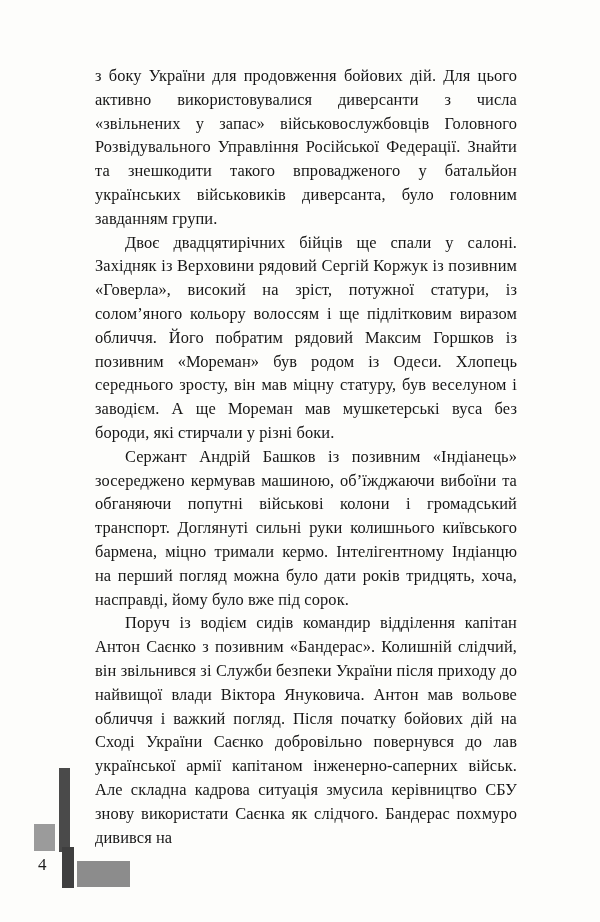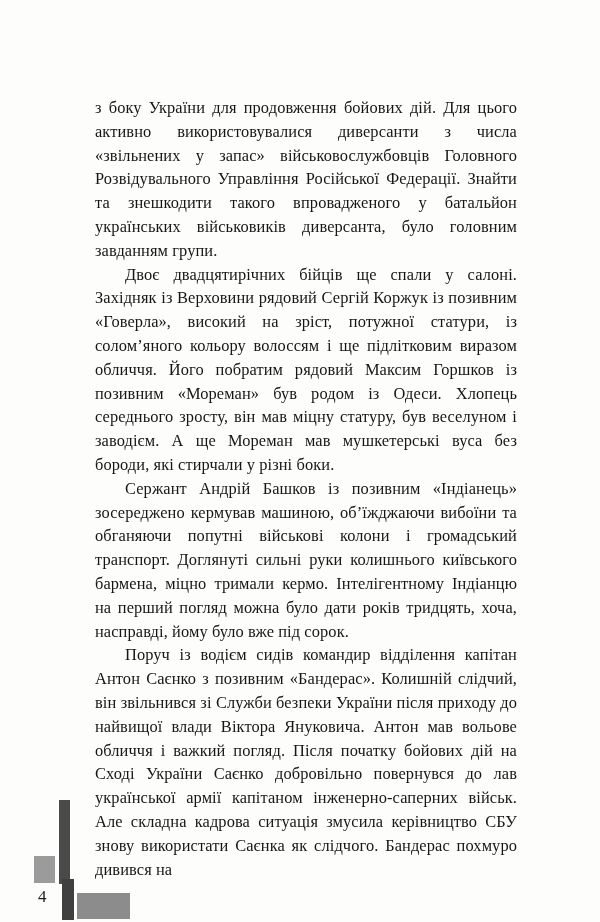--- a/index.html
+++ b/index.html
@@ -10,21 +10,20 @@
     width: 600px;
     height: 922px;
     position: relative;
     background: #fdfdfb;
     overflow: hidden;
     font-family: "Liberation Serif", serif;
   }
   .page {
     position: absolute;
     inset: 0;
-    margin-top: 32px;
   }
   .text-block {
     position: absolute;
     left: 95px;
     top: 64px;
     width: 422px;
     color: #161616;
     font-size: 16.4px;
     line-height: 23.8px;
     text-align: justify;

